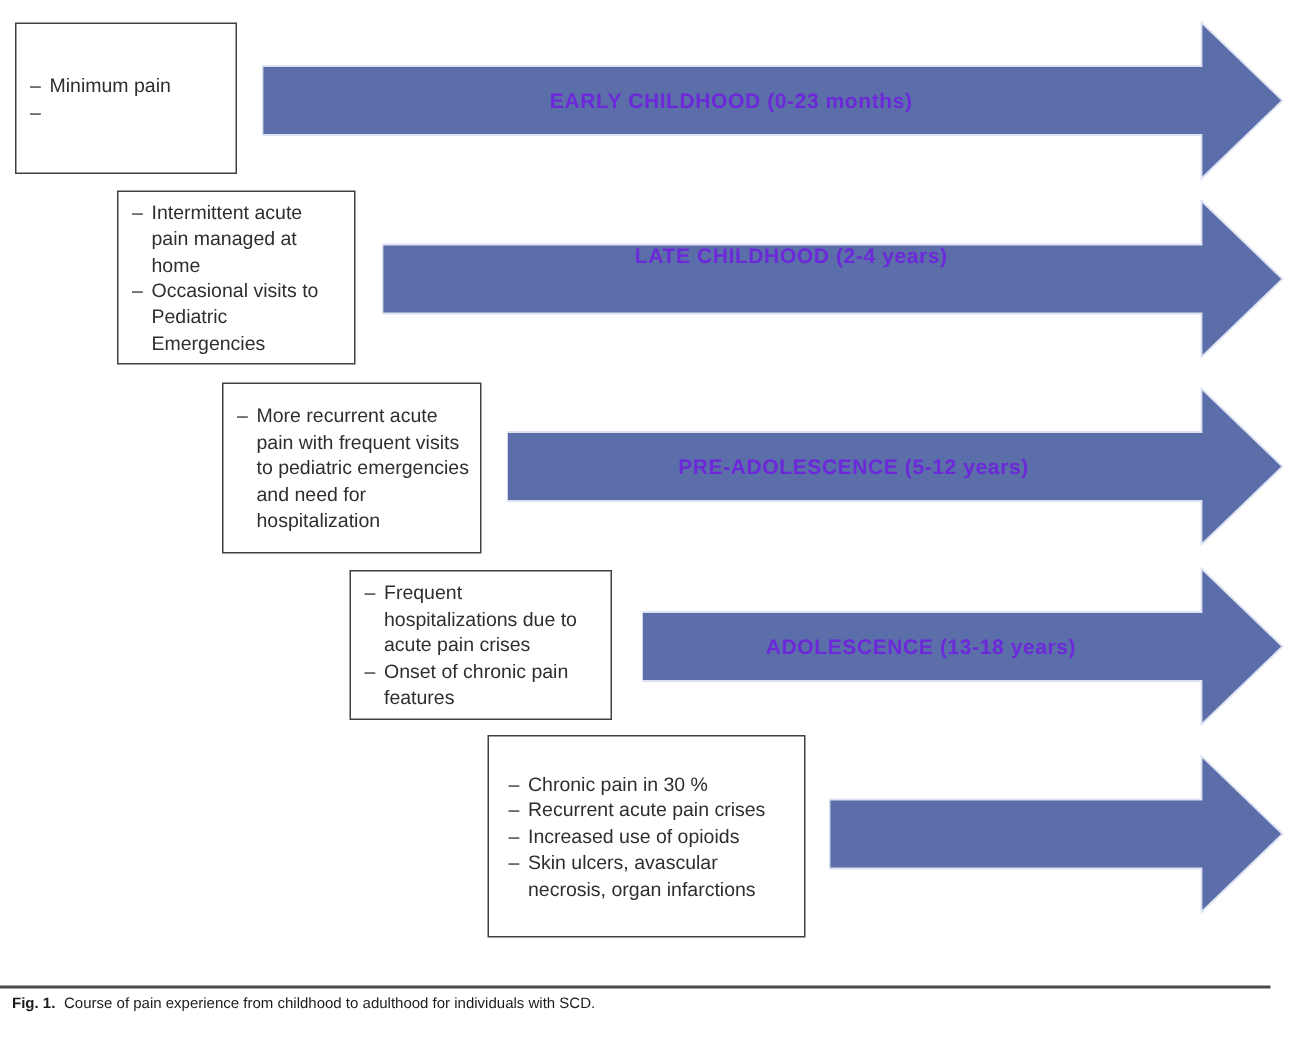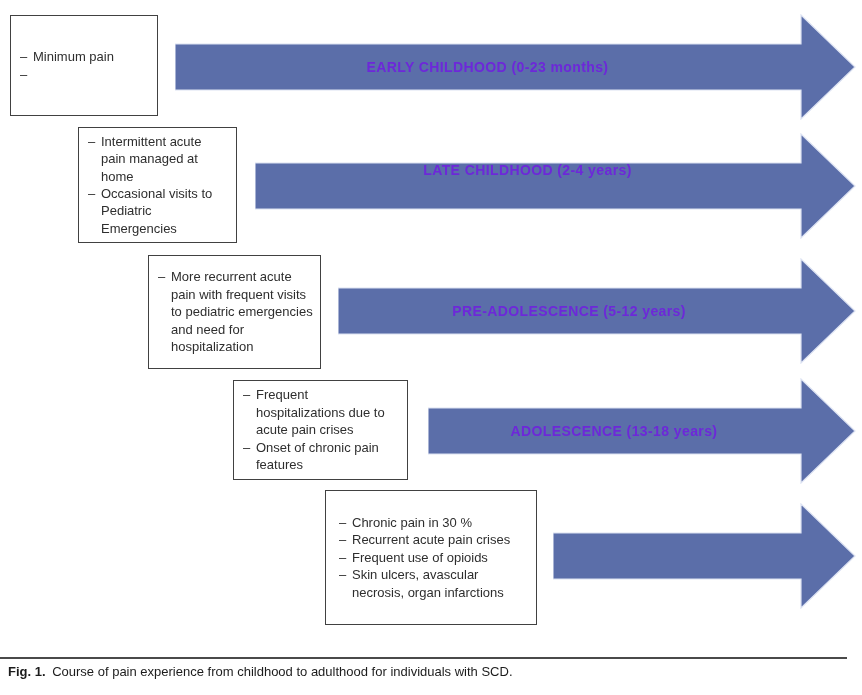--- a/index.html
+++ b/index.html
@@ -71,21 +71,21 @@
   .caption-rule {
     position: absolute;
     left: 0; top: 657px;
     width: 847px; height: 2px;
     background: #4a4a4a;
   }
   .caption {
     position: absolute;
     left: 8px; top: 664px;
     width: 840px;
-    font-size: 13px;
+    font-size: 10px;
     color: #1c1c1c;
   }
   .cap-label { font-weight: bold; margin-right: 3px; }
 </style>
 </head>
 <body>
 
 <div class="canvas">
 
   <svg class="arrow-svg a1" width="681" height="106" viewBox="0 0 681 106">
@@ -152,21 +152,21 @@
     <div class="bullet">
       <span class="dash">–</span>
       <span class="btxt">Chronic pain in 30 %</span>
     </div>
     <div class="bullet">
       <span class="dash">–</span>
       <span class="btxt">Recurrent acute pain crises</span>
     </div>
     <div class="bullet">
       <span class="dash">–</span>
-      <span class="btxt">Frequent use of opioids</span>
+      <span class="btxt">Increased use of opioids</span>
     </div>
     <div class="bullet">
       <span class="dash">–</span>
       <span class="btxt">Skin ulcers, avascular necrosis, organ infarctions</span>
     </div>
   </div>
 
   <div class="caption-rule"></div>
   <div class="caption">
     <span class="cap-label">Fig. 1.</span>

